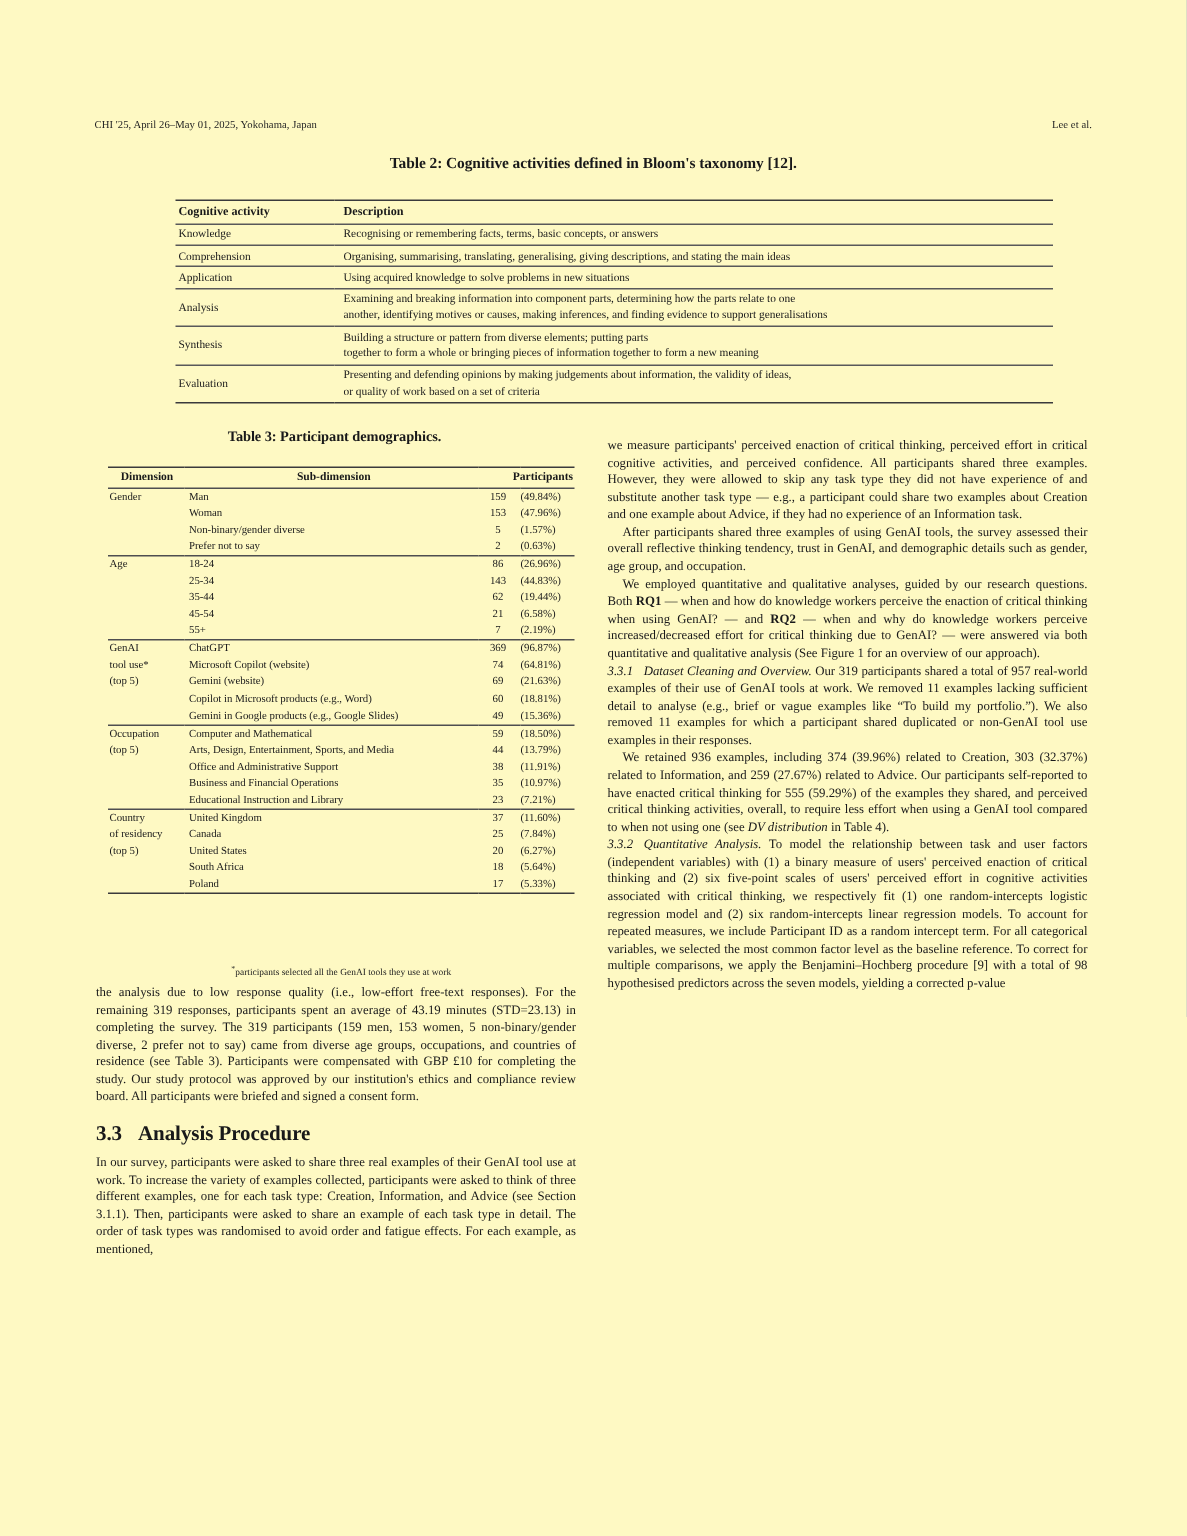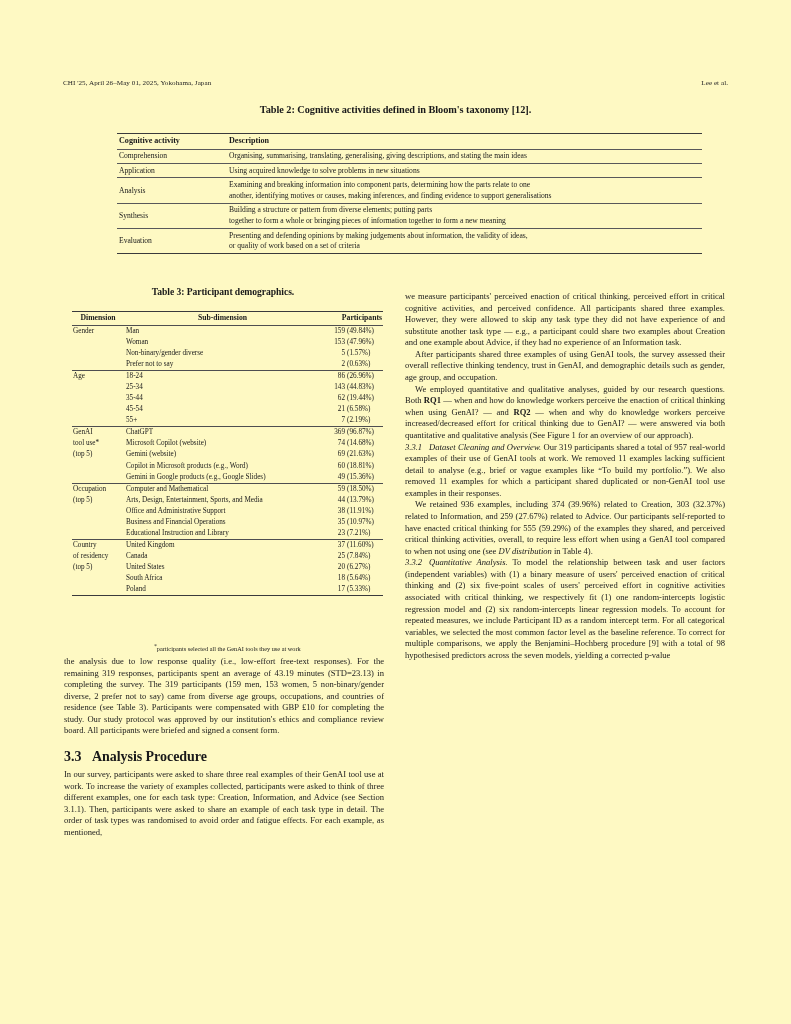--- a/index.html
+++ b/index.html
@@ -90,21 +90,21 @@
   .table3 td, .table3 th { padding: 1.15px 0; vertical-align: top; }
   .table3 thead th {
     font-weight: bold;
     font-size: 7.7px;
     padding-bottom: 2.1px;
   }
   .table3 .d { width: 50px; padding-left: 1px; }
   .table3 .s { padding-left: 3px; }
   .table3 .n {
     width: 26px;
-    text-align: right;
+    text-align: center;
     padding-right: 2px;
     white-space: nowrap;
   }
   .table3 .p { width: 36px; text-align: left; white-space: nowrap; }
   .table3 .pcthead { text-align: right; padding-right: 1px; }
   .table3 .toprule > * { border-top: 1.1px solid #3a3a3c; }
   .table3 .headrule > * { border-top: 0.7px solid #4e4e50; }
   .table3 .grouprule > * { border-top: 0.7px solid #4e4e50; }
   .table3 .botrule > * { border-bottom: 1.1px solid #3a3a3c; }
   .t3-note {
@@ -157,20 +157,24 @@
   <div class="t2-caption">Table 2: Cognitive activities defined in Bloom's taxonomy [12].</div>
 
   <table class="table2">
     <thead>
       <tr class="toprule">
         <th class="c1">Cognitive activity</th>
         <th class="c2">Description</th>
       </tr>
     </thead>
     <tbody id="t2body">
+        <tr class="midrule">
+          <td class="c1">Knowledge</td>
+          <td class="c2">Recognising or remembering facts, terms, basic concepts, or answers</td>
+        </tr>
         <tr class="midrule">
           <td class="c1">Comprehension</td>
           <td class="c2">Organising, summarising, translating, generalising, giving descriptions, and stating the main ideas</td>
         </tr>
         <tr class="midrule">
           <td class="c1">Application</td>
           <td class="c2">Using acquired knowledge to solve problems in new situations</td>
         </tr>
         <tr class="midrule">
           <td class="c1 mid-anchor">Analysis</td>
@@ -255,21 +259,21 @@
         <tr class="grouprule">
           <td class="d">GenAI</td>
           <td class="s">ChatGPT</td>
           <td class="n">369</td>
           <td class="p">(96.87%)</td>
         </tr>
         <tr class="">
           <td class="d">tool use*</td>
           <td class="s">Microsoft Copilot (website)</td>
           <td class="n">74</td>
-          <td class="p">(14.68%)</td>
+          <td class="p">(64.81%)</td>
         </tr>
         <tr class="">
           <td class="d">(top 5)</td>
           <td class="s">Gemini (website)</td>
           <td class="n">69</td>
           <td class="p">(21.63%)</td>
         </tr>
         <tr class="">
           <td class="d"></td>
           <td class="s">Copilot in Microsoft products (e.g., Word)</td>

